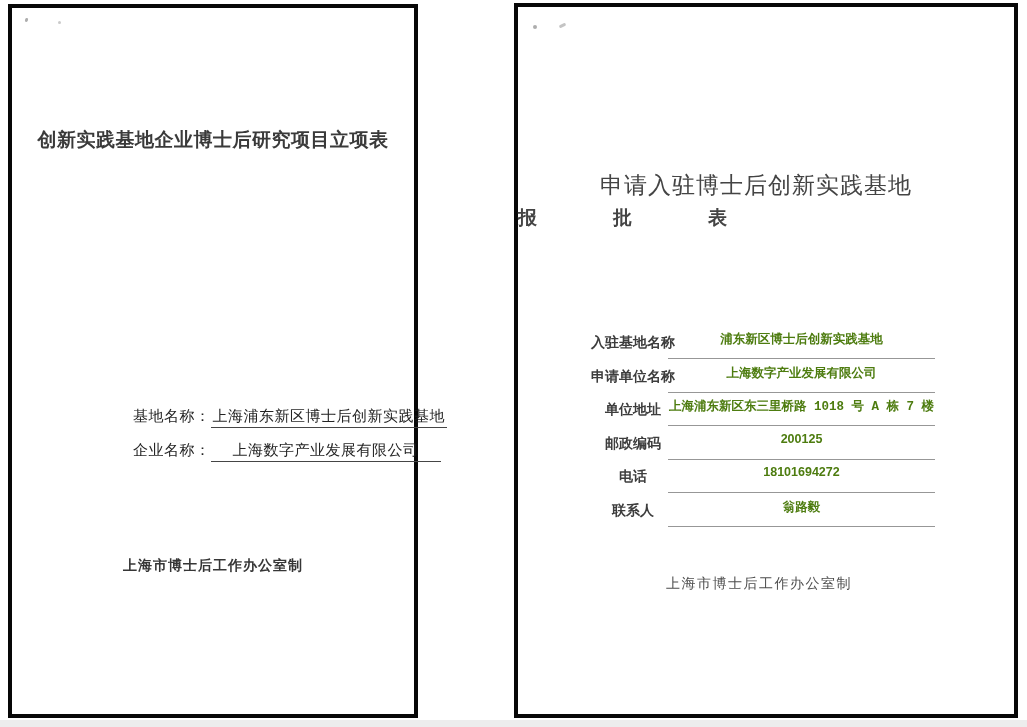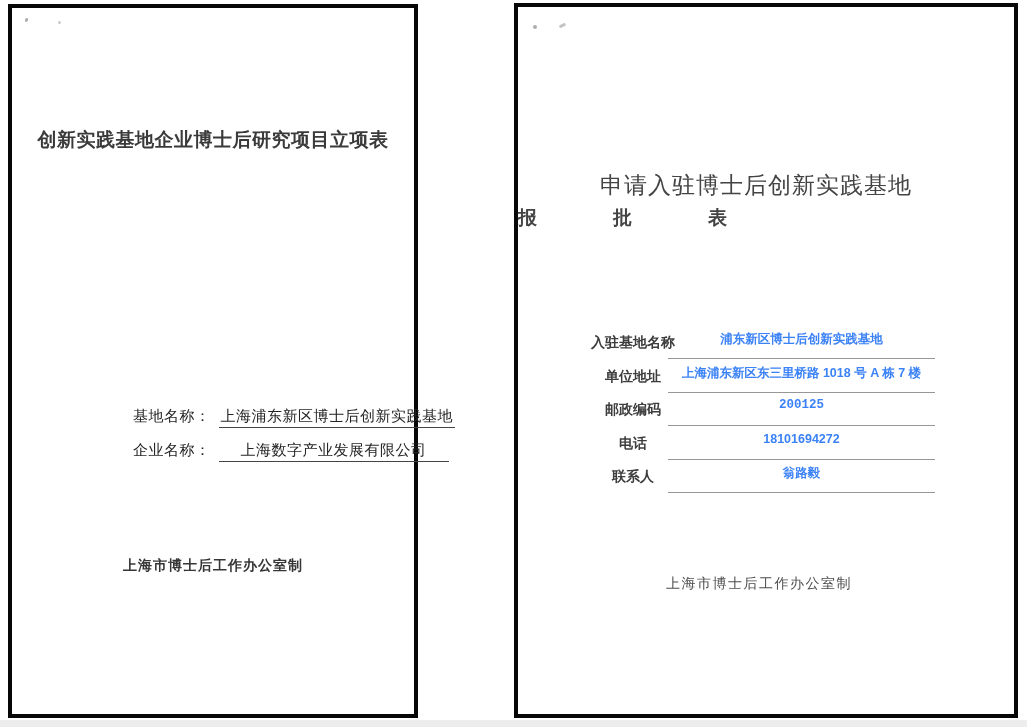--- a/index.html
+++ b/index.html
@@ -32,21 +32,21 @@
     font-size:19px;font-weight:bold;color:#3a3a3a;letter-spacing:.5px;
   }
   .l-field{
     position:absolute;left:121px;
     font-family:"Liberation Serif", serif;
     font-size:15px;color:#242424;letter-spacing:.5px;white-space:nowrap;
   }
   .l-field-1{top:399px;}
   .l-field-2{top:433px;}
   .l-underline{
-    border-bottom:1.5px solid #454545;padding:0 2px 3px 2px;margin-left:8px;
+    border-bottom:1.5px solid #454545;padding:0 2px 3px 2px;
   }
   .l-field-2 .l-underline{padding:0 22px 3px 22px;}
   .l-footer{
     position:absolute;top:549px;left:0;right:0;text-align:center;
     font-size:14px;font-weight:bold;color:#363636;letter-spacing:1px;
   }
 
   
   .r-title1{
     position:absolute;top:163px;left:0;right:20px;text-align:center;
@@ -63,21 +63,21 @@
   .r-row:nth-of-type(3){top:391px;font-family:Liberation Mono, monospace;}
   .r-row:nth-of-type(4){top:425px;padding-left:29px;}
   .r-row:nth-of-type(5){top:458px;}
   .r-row:nth-of-type(6){top:492px;padding-left:11px;}
   .r-label{
     position:absolute;left:32px;top:3px;width:166px;text-align:center;
     font-size:14px;font-weight:bold;color:#3d3d3d;
   }
   .r-value{
     position:absolute;left:150px;top:0;width:267px;height:27px;
-    text-align:center;font-size:12.5px;font-weight:bold;color:#3b82f6;
+    text-align:center;font-size:12.5px;font-weight:bold;color:#4d7c0f;
     border-bottom:1px solid #979797;
   }
   .r-footer{
     position:absolute;top:568px;left:0;right:14px;text-align:center;
     font-size:14px;color:#4d4d4d;letter-spacing:1.5px;
   }
 </style>
 </head>
 <body>
 
@@ -106,20 +106,24 @@
 
   <div class="r-title1">申请入驻博士后创新实践基地</div>
   <div class="r-title2">报　　　　批　　　　表</div>
 
   <div class="r-form">
     <div class="r-row">
       <div class="r-label">入驻基地名称</div>
       <div class="r-value">浦东新区博士后创新实践基地</div>
     </div>
     <div class="r-row">
+      <div class="r-label">申请单位名称</div>
+      <div class="r-value">上海数字产业发展有限公司</div>
+    </div>
+    <div class="r-row">
       <div class="r-label">单位地址</div>
       <div class="r-value">上海浦东新区东三里桥路 1018 号 A 栋 7 楼</div>
     </div>
     <div class="r-row">
       <div class="r-label">邮政编码</div>
       <div class="r-value">200125</div>
     </div>
     <div class="r-row">
       <div class="r-label">电话</div>
       <div class="r-value">18101694272</div>

